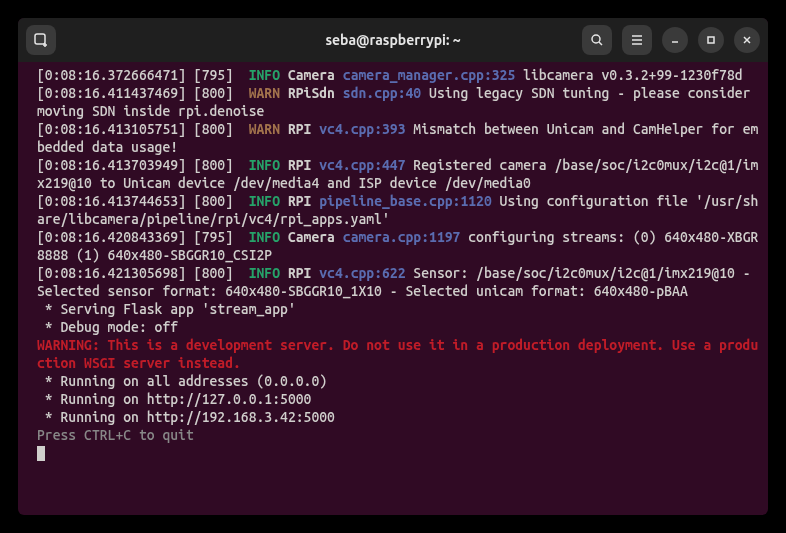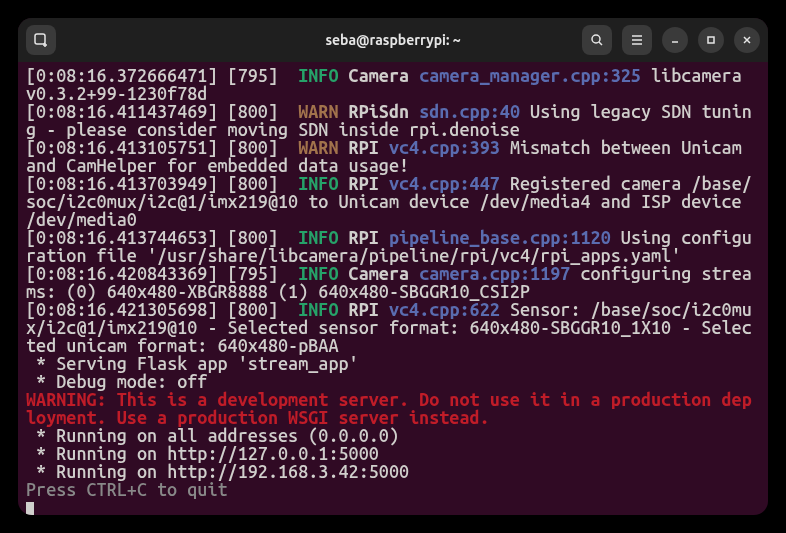--- a/index.html
+++ b/index.html
@@ -2,21 +2,21 @@
 <html><head>
 <meta charset="utf-8">
 <style>
   * { margin: 0; padding: 0; box-sizing: border-box; }
   html, body { background: #000; width: 786px; height: 533px; overflow: hidden; font-family: 'Ubuntu Mono', 'DejaVu Sans Mono', monospace; }
   .window {
     position: absolute;
     left: 18px; top: 18px;
     width: 750px; height: 497px;
     background: #300a24;
-    border-radius: 14px;
+    border-radius: 6px;
     overflow: hidden;
     display: flex;
     flex-direction: column;
     box-shadow: 0 4px 20px rgba(0,0,0,0.5);
   }
   .titlebar {
     height: 44px;
     background: #1f1f1f;
     display: flex;
     align-items: center;
@@ -33,27 +33,28 @@
     display: flex;
     align-items: center;
     justify-content: center;
     color: #e6e6e6;
     cursor: pointer;
   }
   .win-btn { border-radius: 50%; width: 26px; height: 26px; }
   .terminal {
     flex: 1;
     padding: 4px 8px;
-    font-size: 18px;
+    font-size: 14px;
     line-height: 18px;
     color: #d0cfcc;
     white-space: pre-wrap;
     word-break: break-all;
     overflow: hidden;
     font-weight: 500;
+    margin-left: 11px;
   }
   .ts { color: #d0cfcc; }
   .info { color: #26a269; font-weight: bold; }
   .warn { color: #a2734c; font-weight: bold; }
   .comp { color: #d0cfcc; font-weight: bold; }
   .loc { color: #5a6cb0; font-weight: bold; }
   .redline { color: #c01c28; font-weight: bold; }
   .dim { color: #888; }
   .cursor {
     display: inline-block;

